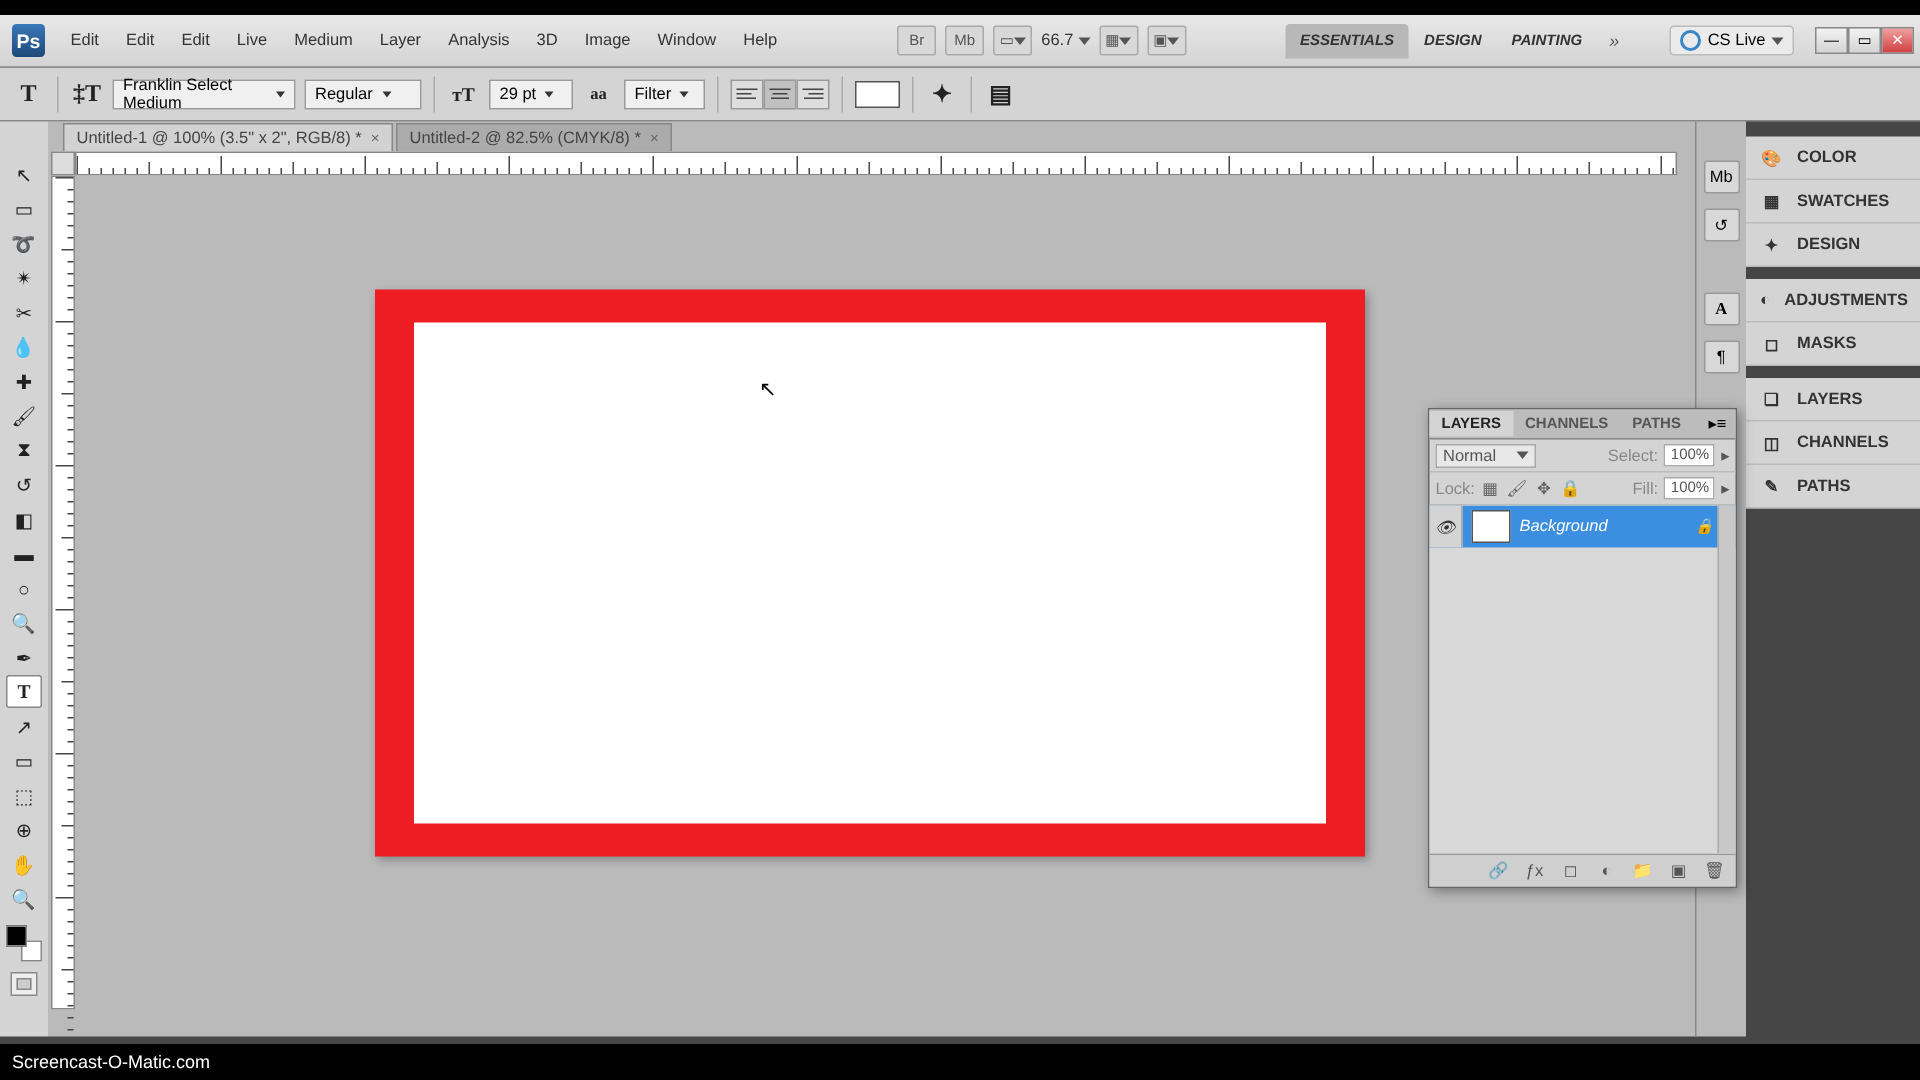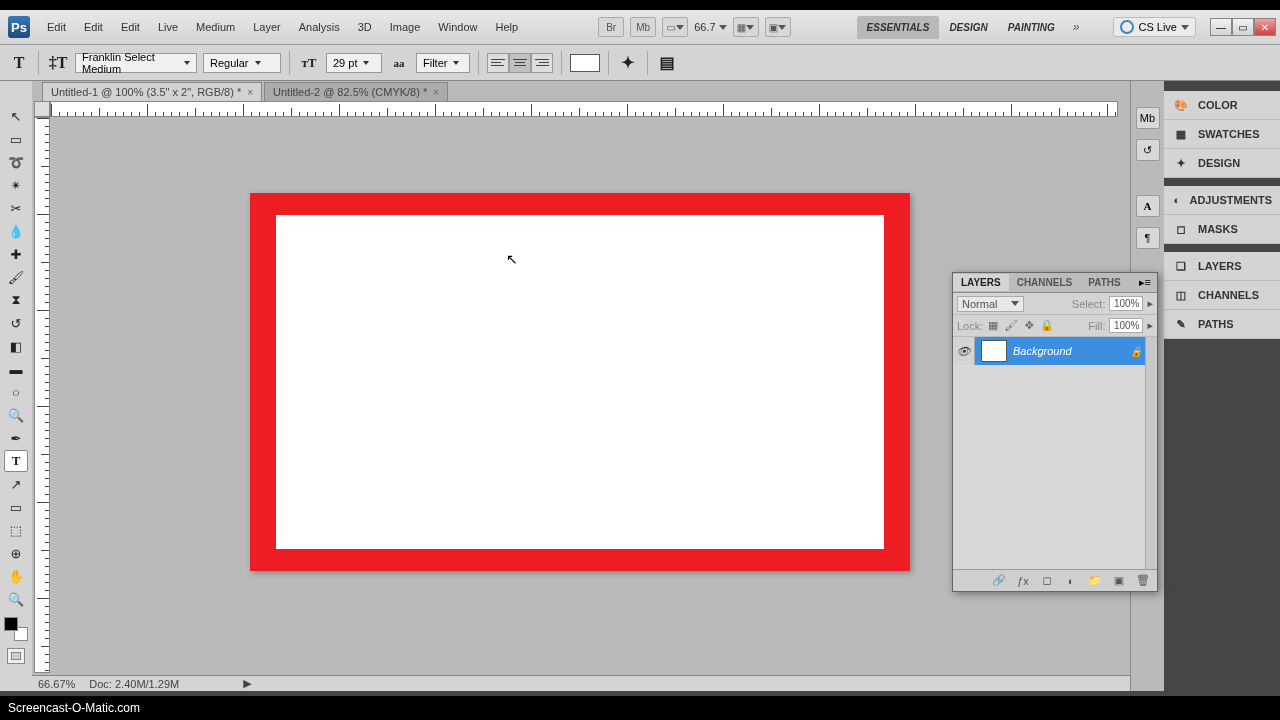--- a/index.html
+++ b/index.html
@@ -444,25 +444,20 @@
           <div class="rt" style="top: 560px; right: 0px; height: 1px; width: 4px;"></div>
           <div class="rt" style="top: 568px; right: 0px; height: 1px; width: 4px;"></div>
         </div>
       </div>
     <div class="canvas-viewport">
       <div class="canvas">
         <div class="canvas-inner"></div>
       </div>
       <div class="cursor-arrow">↖</div>
     </div>
-    <div class="statusbar-doc">
-      <span>66.67%</span>
-      <span>Doc: 2.40M/1.29M</span>
-      <span style="margin-left:50px">▶</span>
-    </div>
   </div>
 
   <div class="docks-column">
     <div class="dock-icon">Mb</div>
     <div class="dock-icon">↺</div>
     <div style="height:14px"></div>
     <div class="dock-icon" style="font-family:Georgia;font-weight:bold">A</div>
     <div class="dock-icon">¶</div>
   </div>
 

